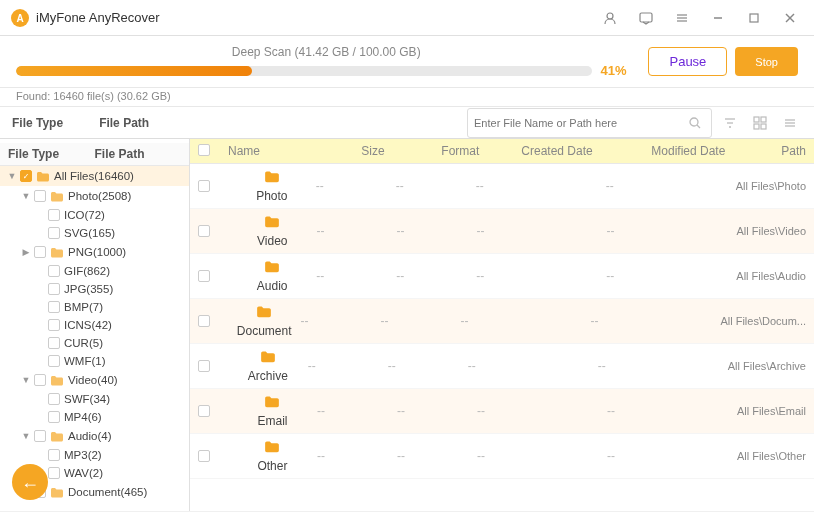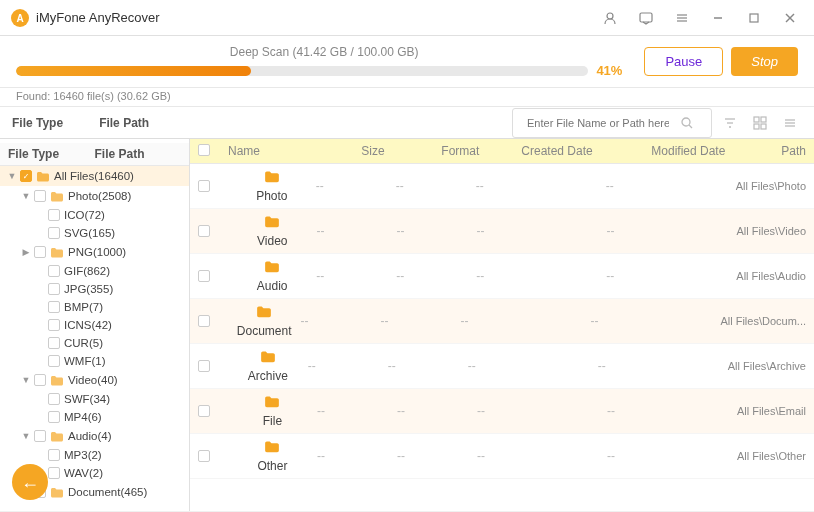--- a/index.html
+++ b/index.html
@@ -111,23 +111,22 @@
       cursor: pointer;
       font-size: 13px;
     }
     .btn-stop {
       padding: 6px 20px;
       background: #f5a623;
       border: none;
       color: #fff;
       border-radius: 4px;
       cursor: pointer;
-      font-size: 13px;
+      font-size: 11px;
       font-weight: 500;
-      font-style: italic;
     }
 
     
     .found-info {
       background: #fff;
       padding: 2px 16px 4px 16px;
       font-size: 11px;
       color: #888;
       border-bottom: 1px solid #e8e8e8;
     }
@@ -140,24 +139,24 @@
       padding: 4px 12px;
       border-bottom: 1px solid #ddd;
       height: 32px;
       gap: 6px;
     }
     .search-box {
       display: flex;
       align-items: center;
       border: 1px solid #ddd;
       border-radius: 3px;
-      padding: 2px 14px;
+      padding: 2px 6px;
       margin-left: auto;
       gap: 8px;
-      width: 200px;
+      width: 245px;
     }
     .search-box input {
       border: none;
       outline: none;
       font-size: 11px;
       color: #aaa;
       width: 100%;
       background: transparent;
     }
     .toolbar-icon-btn {
@@ -668,21 +667,21 @@
     </div>
 
     <div class="content-row highlighted">
       <div>
           <div class="row-checkbox"></div>
         </div>
       <div class="folder-icon-row">
         <svg width="16" height="14" viewBox="0 0 14 12" fill="none">
             <path d="M1 3.5C1 2.67 1.67 2 2.5 2H5l1.5 1.5H11.5C12.33 3.5 13 4.17 13 5v5c0 .83-.67 1.5-1.5 1.5h-9C1.67 11.5 1 10.83 1 10V3.5z" fill="#f5a623"></path>
           </svg>
-        <span>File</span>
+        <span>Email</span>
       </div>
       <div class="muted">--</div>
       <div class="muted">--</div>
       <div class="muted">--</div>
       <div class="muted">--</div>
       <div class="path-text">All Files\Email</div>
     </div>
 
     <div class="content-row">
       <div>

